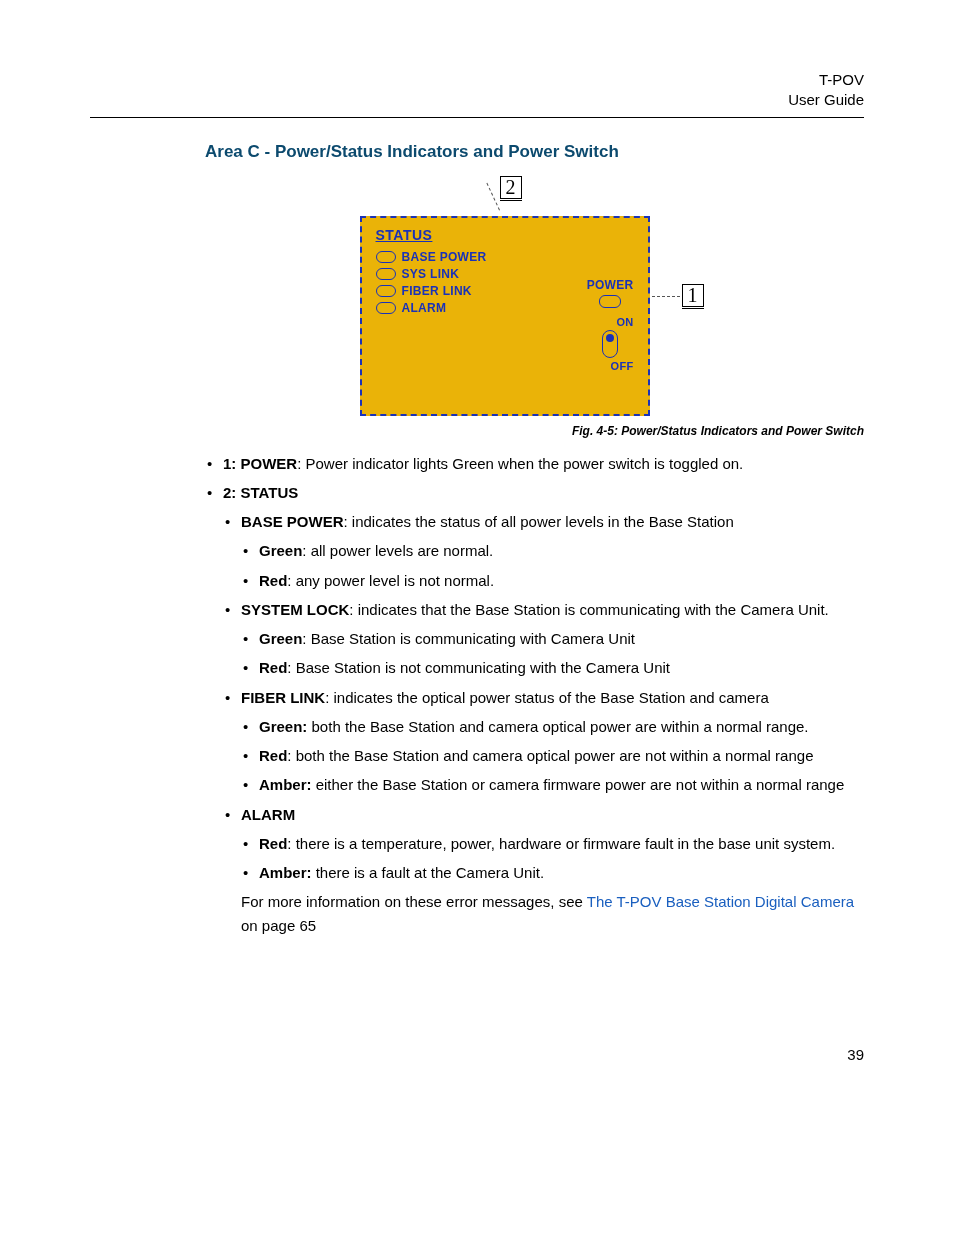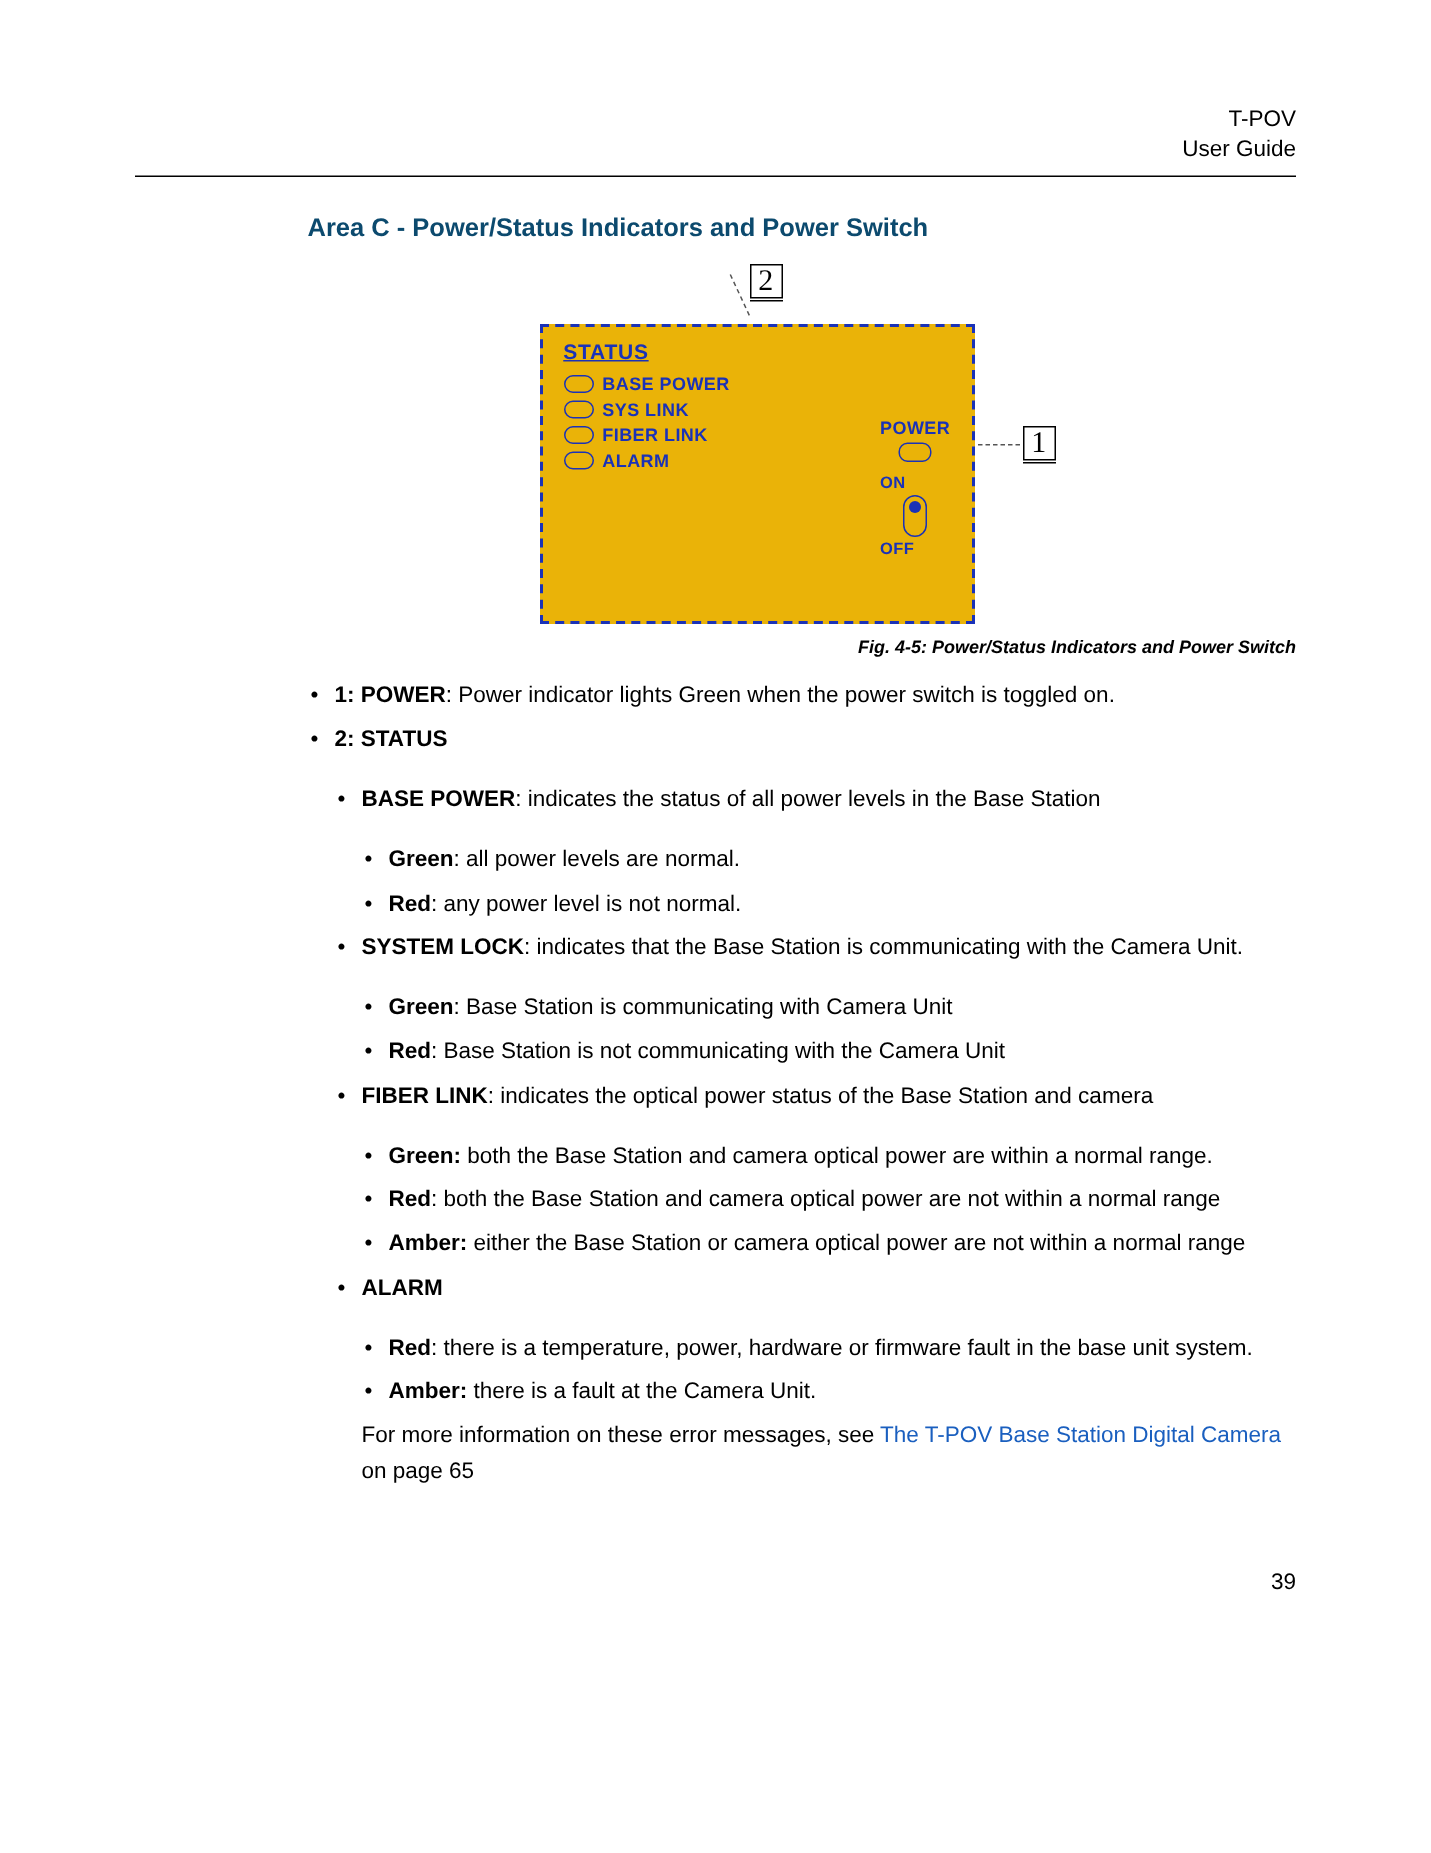--- a/index.html
+++ b/index.html
@@ -57,21 +57,21 @@
     position: relative;
     padding-left: 18px;
     margin-bottom: 6px;
   }
   ul.bullets > li::before {
     content: "•";
     position: absolute;
     left: 2px;
     top: 0;
   }
-  ul.sub { margin-top: 17px; }
+  ul.sub { margin-top: 6px; }
   .link { color: #1a5fbf; }
   .pagenum {
     position: absolute;
     bottom: 48px;
     right: 90px;
     font-size: 15px;
   }
   
   .diagram-wrap {
     display: inline-block;
@@ -111,21 +111,21 @@
   .led {
     width: 18px; height: 10px;
     border: 1.5px solid #1a32b8;
     border-radius: 6px;
     flex: none;
   }
   .power-block {
     position: absolute;
     right: 14px;
     top: 60px;
-    text-align: left;
+    text-align: right;
     font-size: 12px;
     font-weight: 700;
     color: #1a32b8;
     letter-spacing: 0.3px;
   }
   .power-led {
     width: 20px; height: 11px;
     border: 1.5px solid #1a32b8;
     border-radius: 6px;
     margin: 3px auto 8px auto;
@@ -253,21 +253,21 @@
               <li><b>Green</b><span>: Base Station is communicating with Camera Unit</span></li>
               <li><b>Red</b><span>: Base Station is not communicating with the Camera Unit</span></li>
             </ul>
           </li>
 
           <li>
             <b>FIBER LINK</b><span>: indicates the optical power status of the Base Station and camera</span>
             <ul class="bullets sub">
               <li><b>Green:</b><span> both the Base Station and camera optical power are within a normal range.</span></li>
               <li><b>Red</b><span>: both the Base Station and camera optical power are not within a normal range</span></li>
-              <li><b>Amber:</b><span> either the Base Station or camera optical power are not within a normal range</span></li>
+              <li><b>Amber:</b><span> either the Base Station or camera firmware power are not within a normal range</span></li>
             </ul>
           </li>
 
           <li>
             <b>ALARM</b>
             <ul class="bullets sub">
               <li><b>Red</b><span>: there is a temperature, power, hardware or firmware fault in the base unit system.</span></li>
               <li><b>Amber:</b><span> there is a fault at the Camera Unit.</span></li>
             </ul>
             <div style="margin-top:6px;">

